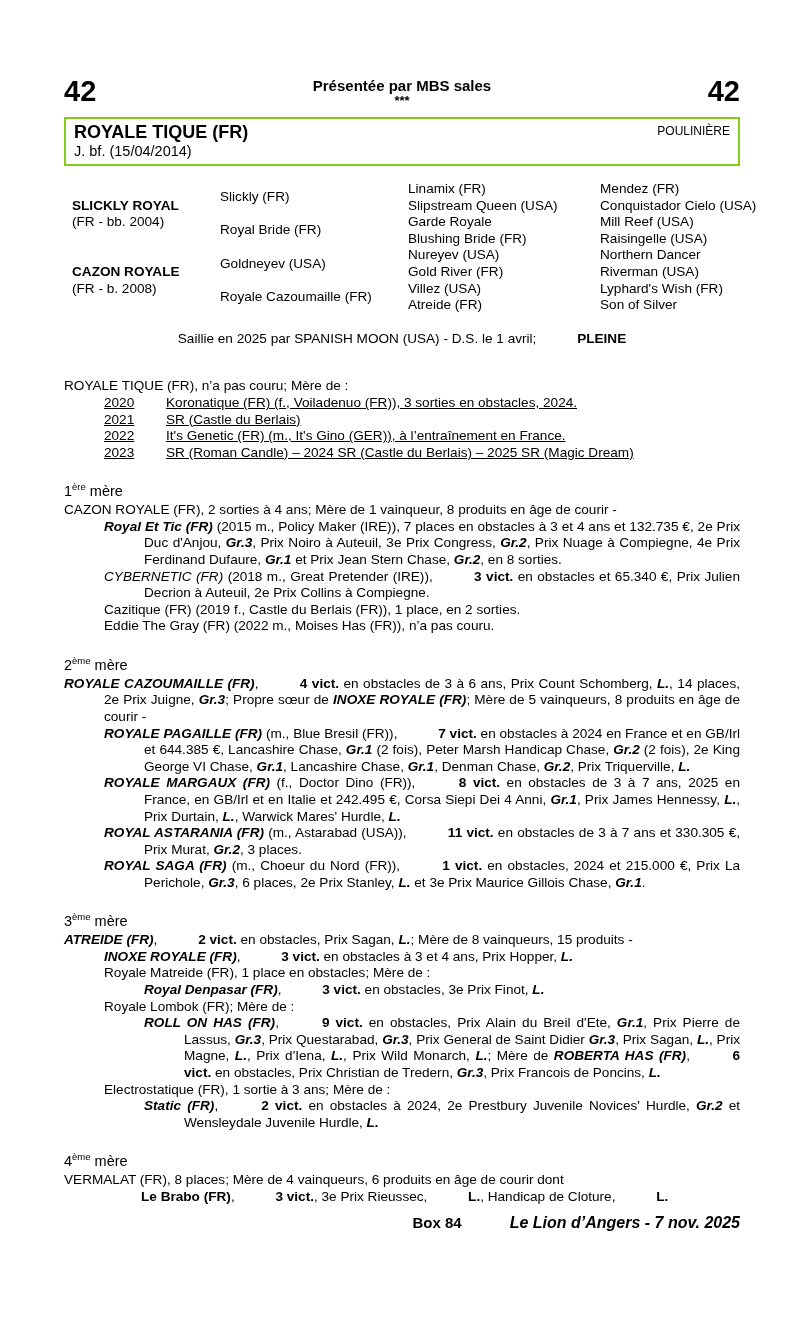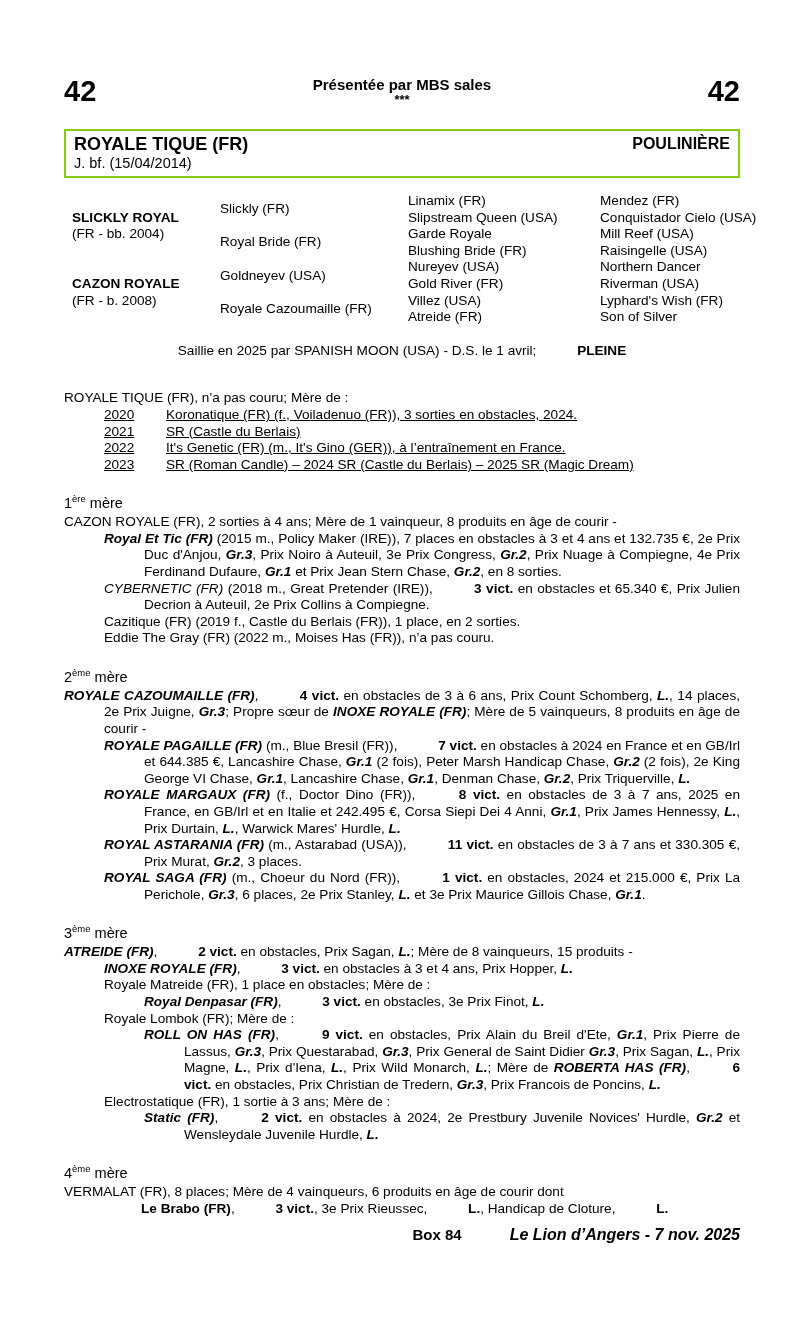--- a/index.html
+++ b/index.html
@@ -7,32 +7,32 @@
   body {
     width: 798px; height: 1329px;
     background: #ffffff; color: #000000;
     font-family: "Liberation Sans", sans-serif;
     font-size: 13.6px; line-height: 16.6px;
     overflow: hidden;
   }
   .content { padding: 76px 58px 0 64px; }
 
   
-  .page-header { display: flex; align-items: flex-start; margin-bottom: 23px; }
+  .page-header { display: flex; align-items: flex-end; margin-bottom: 11px; }
   .lot-num { font-size: 29px; font-weight: bold; line-height: 30px; width: 110px; }
   .lot-num.right { text-align: right; }
   .presenter { flex: 1; text-align: center; }
   .presenter-title { font-weight: bold; font-size: 15px; line-height: 18px; }
   .stars { font-weight: bold; font-size: 13px; line-height: 11px; }
 
   
   .title-box { border: 2px solid #84cc16; padding: 3px 8px 4px 8px; }
   .title-row { display: flex; align-items: flex-start; justify-content: space-between; }
   .horse-name { font-size: 18px; font-weight: bold; line-height: 20px; }
-  .category { font-size: 16px; line-height: 15px; padding-top: 2px; font-weight: bold; }
+  .category { font-size: 12px; line-height: 15px; padding-top: 2px; }
   .horse-details { font-size: 14.5px; line-height: 18px; }
 
   
   .pedigree { display: grid; grid-template-columns: 148px 188px 192px 148px; margin: 15px 0 0 8px; }
   .ped-line { height: 16.6px; white-space: nowrap; }
   .ped-g1 { height: 66.4px; display: flex; flex-direction: column; justify-content: center; }
   .ped-g1 .nm { font-weight: bold; }
   .ped-g2 { height: 33.2px; display: flex; align-items: center; white-space: nowrap; }
 
   

